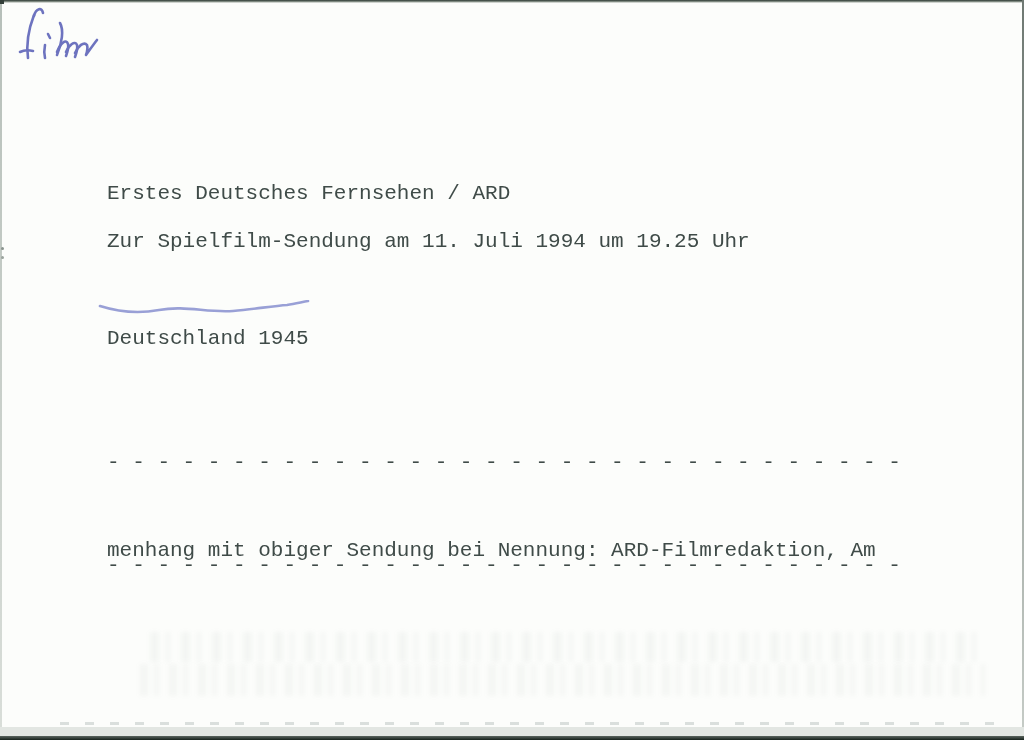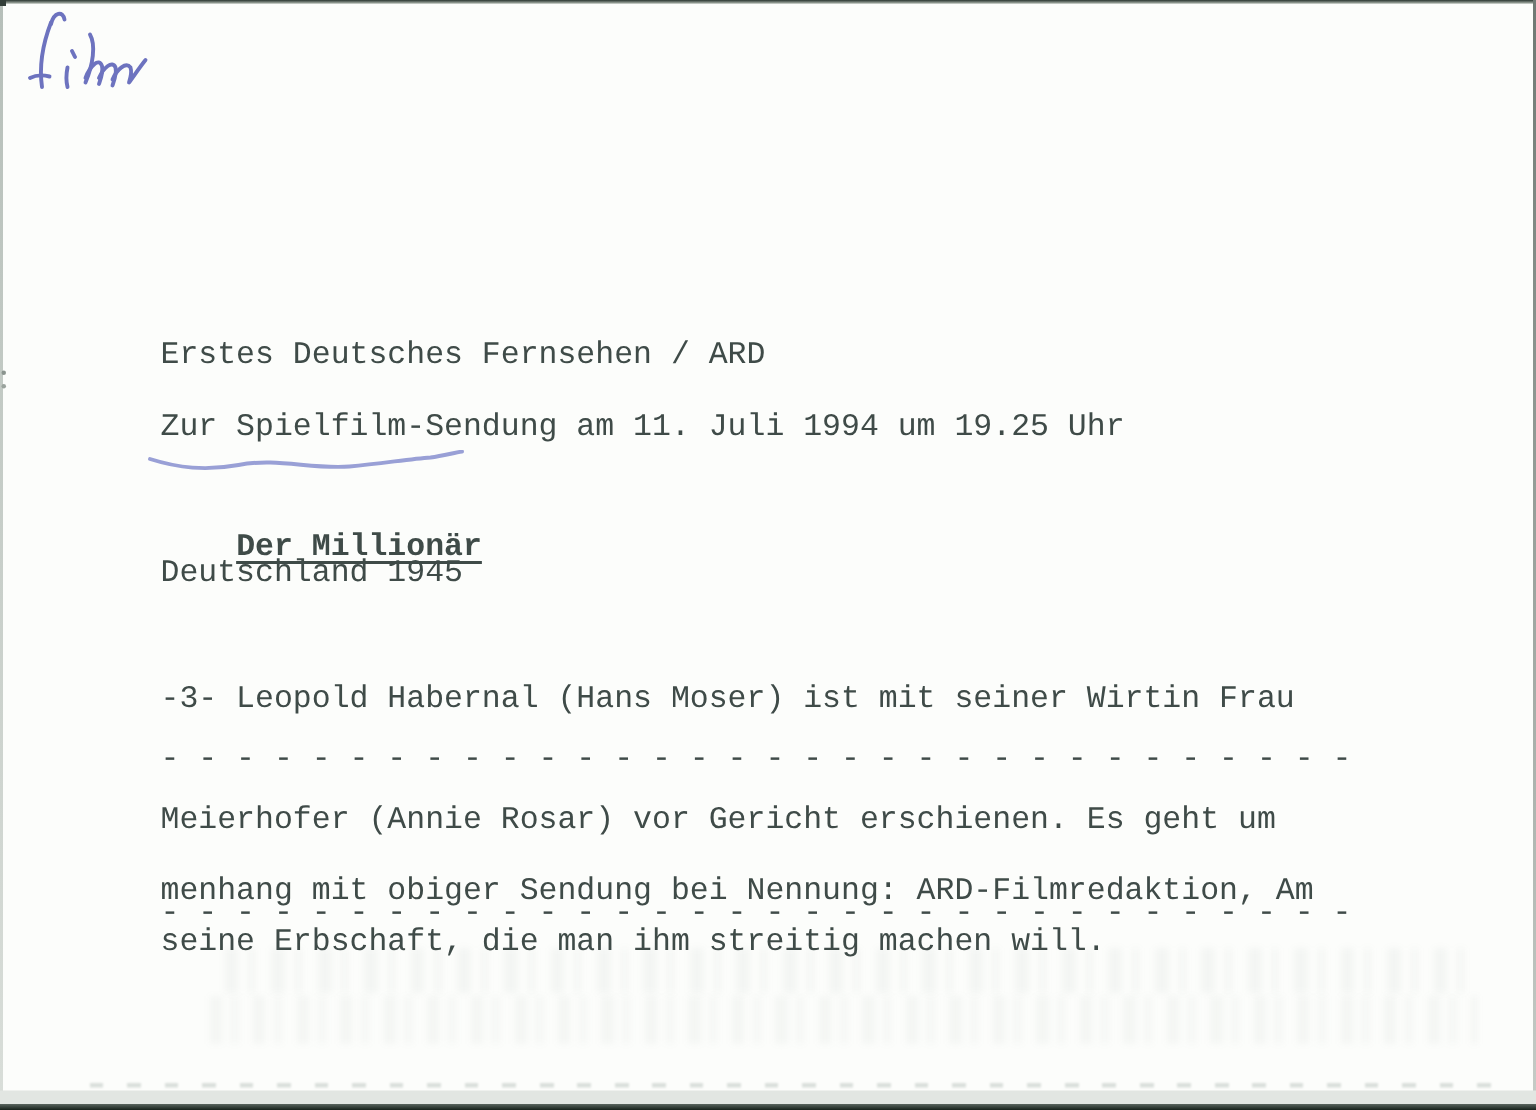--- a/index.html
+++ b/index.html
@@ -48,21 +48,20 @@
   }
   
   .tw {
     position: absolute;
     left: 107px;
     font-size: 21px;
     line-height: 26px;
     color: #3f4b48;
     letter-spacing: 0;
     white-space: pre;
-    margin-top: 44px;
   }
   .tw.multi { line-height: 27px; }
   .line-header    { top: 181px; }
   .line-broadcast { top: 229px; }
   .line-title     { top: 283px; font-weight: 700; }
   .line-title .underlined {
     text-decoration: underline;
     text-decoration-thickness: 2px;
     text-underline-offset: 4px;
   }
@@ -128,37 +127,29 @@
       <path d="M49,52 C52,44 58,38 60,44 C61,48 59,53 58,56"></path>
       <path d="M58,52 C61,45 67,40 69,45 C70,49 68,54 67,57"></path>
       <path d="M67,53 C70,46 76,41 79,45 C80,48 79,52 78,55 C81,51 85,45 89,40"></path>
     </svg>
   </div>
 
   <div class="tw line-header">Erstes Deutsches Fernsehen / ARD</div>
 
   <div class="tw line-broadcast">Zur Spielfilm-Sendung am 11. Juli 1994 um 19.25 Uhr</div>
 
-  <div class="tw line-title">
-    <span class="underlined">Der Millionär</span>
-  </div>
 
   <div class="pen-wave">
     <svg width="215" height="18" viewBox="0 0 215 18" fill="none" stroke="#99a0d6" stroke-width="2.6" stroke-linecap="round">
       <path d="M3,6 C22,12 40,14 62,10 C88,5 110,13 136,11 C158,9 176,6 190,5 C198,4 205,2 211,1"></path>
     </svg>
   </div>
 
   <div class="tw line-country">Deutschland 1945</div>
 
-  <div class="tw multi block-synopsis">
-    <div>-3- Leopold Habernal (Hans Moser) ist mit seiner Wirtin Frau</div>
-    <div>Meierhofer (Annie Rosar) vor Gericht erschienen. Es geht um</div>
-    <div>seine Erbschaft, die man ihm streitig machen will.</div>
-  </div>
 
   <div class="tw line-divider1">- - - - - - - - - - - - - - - - - - - - - - - - - - - - - - - -</div>
 
   <div class="tw multi block-notice">
     <div>menhang mit obiger Sendung bei Nennung: ARD-Filmredaktion, Am</div>
   </div>
 
   <div class="tw line-divider2">- - - - - - - - - - - - - - - - - - - - - - - - - - - - - - - -</div>
 
   <div class="ghost-row1"></div>

